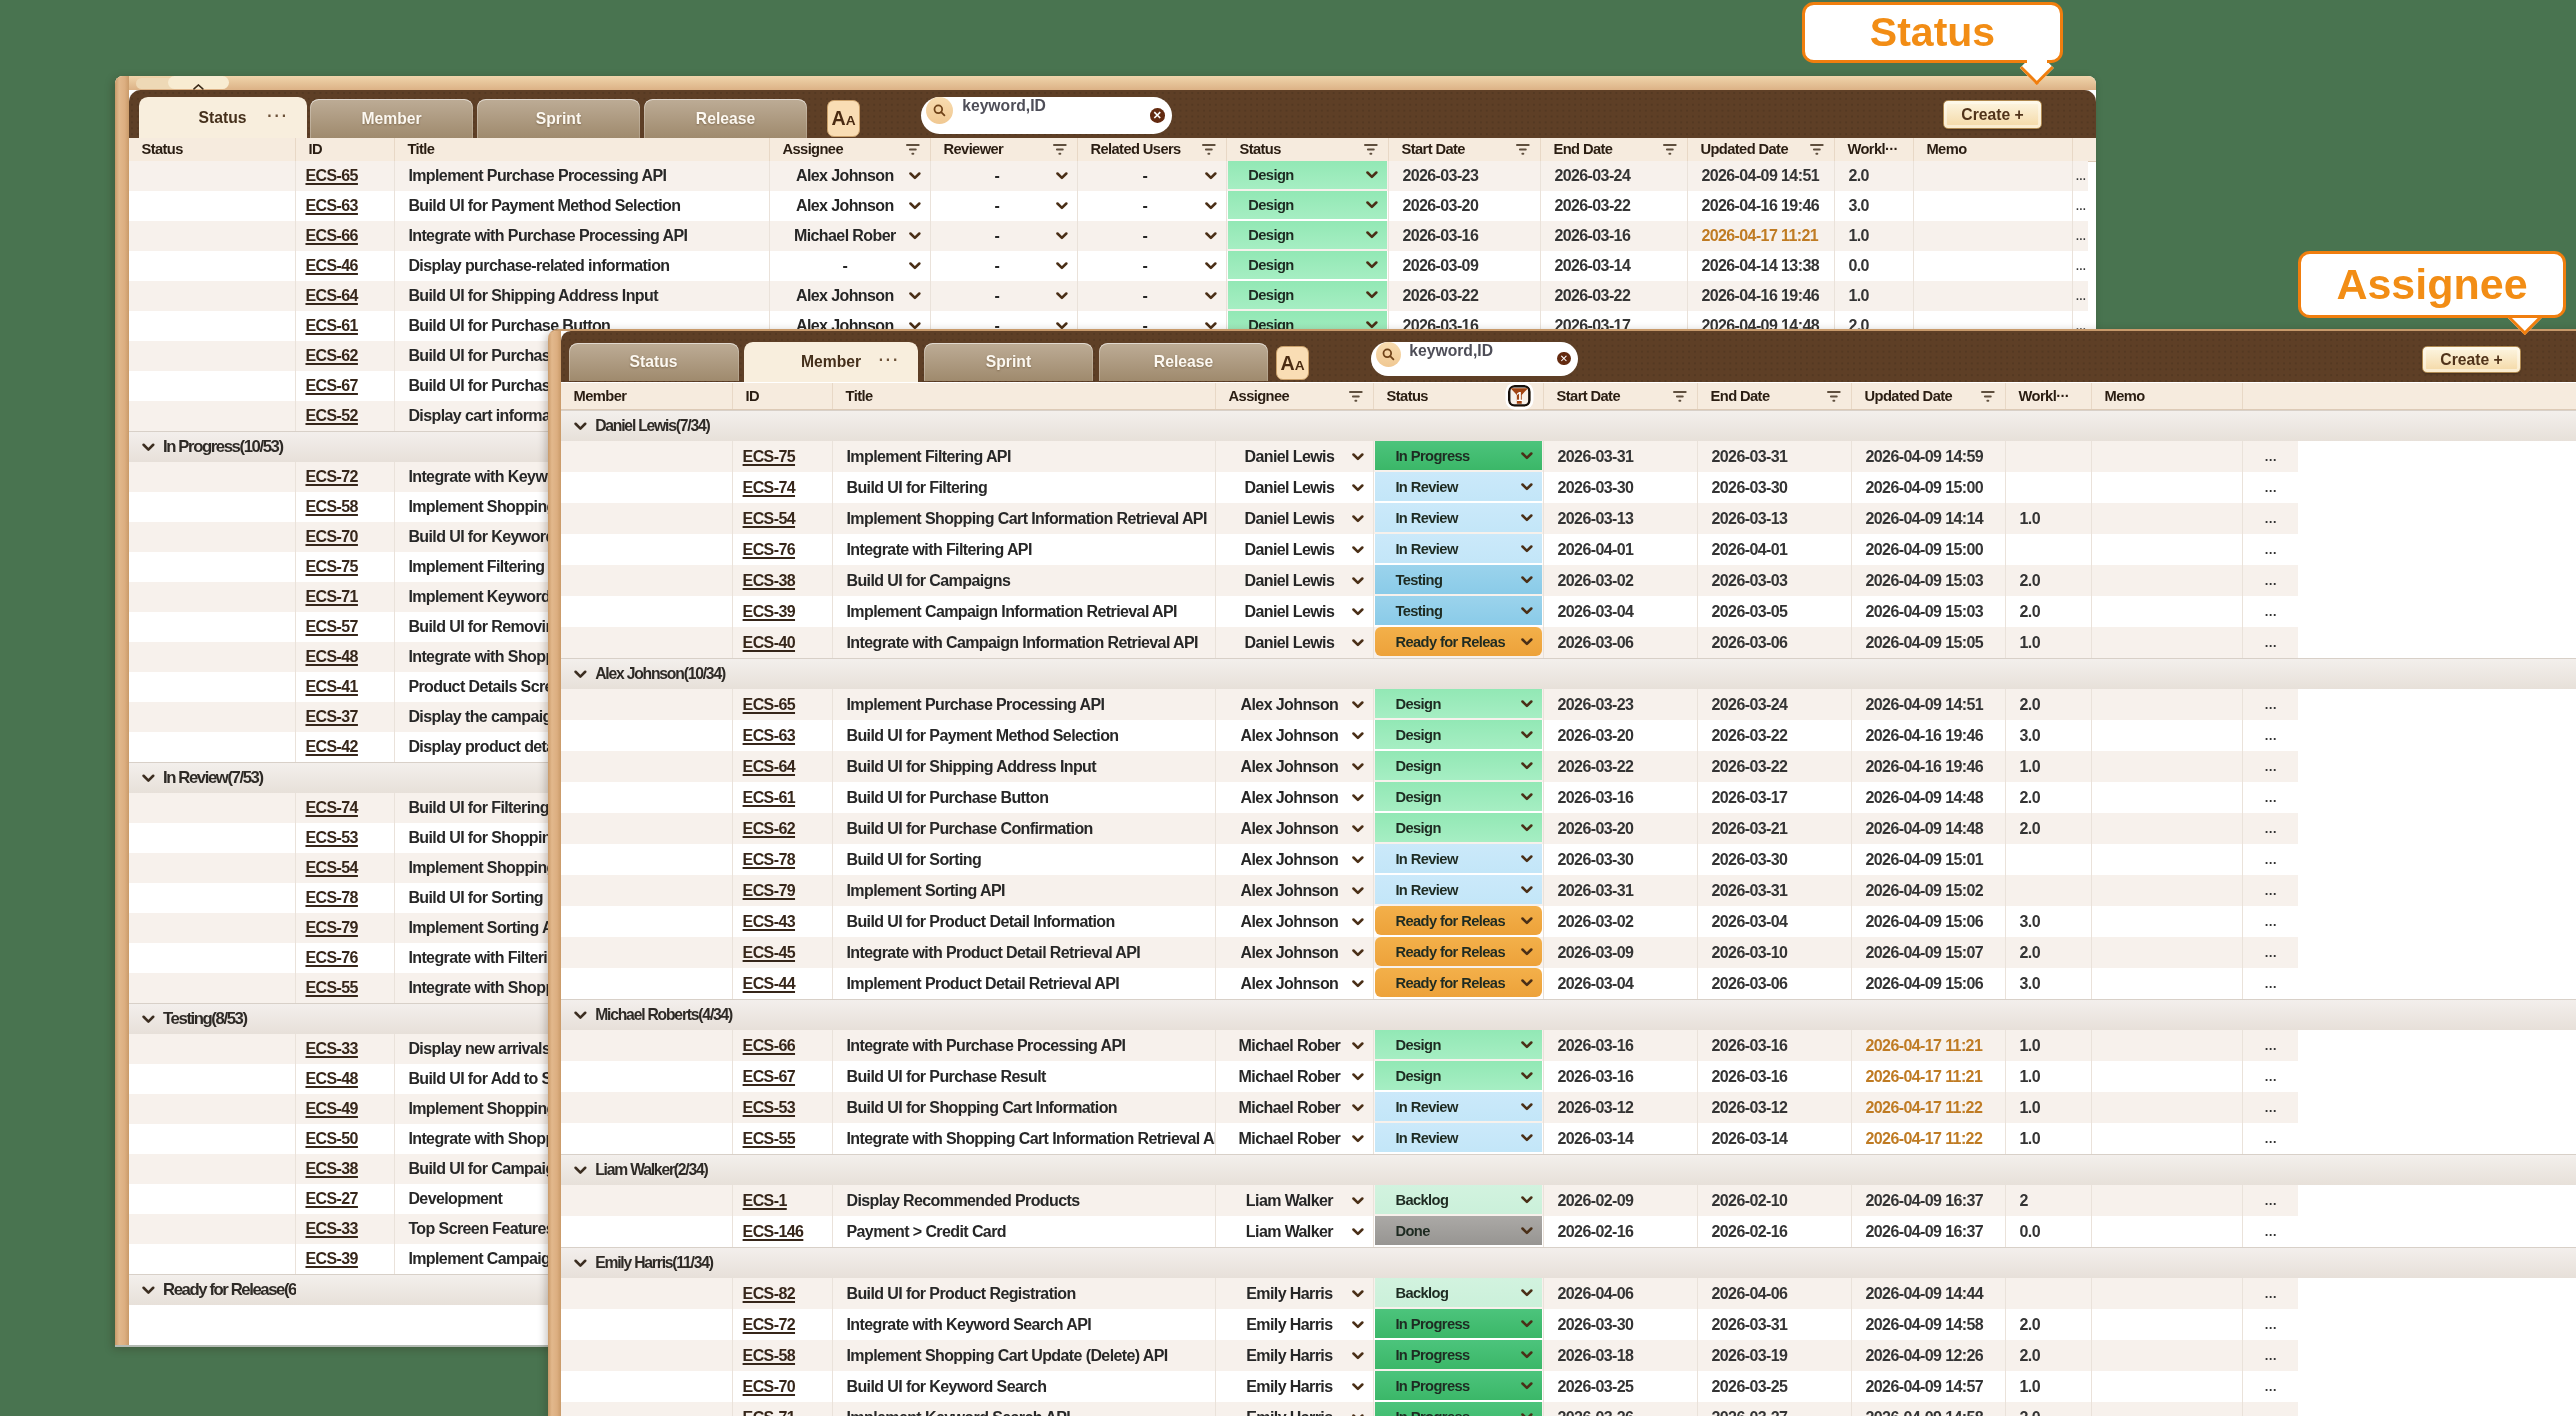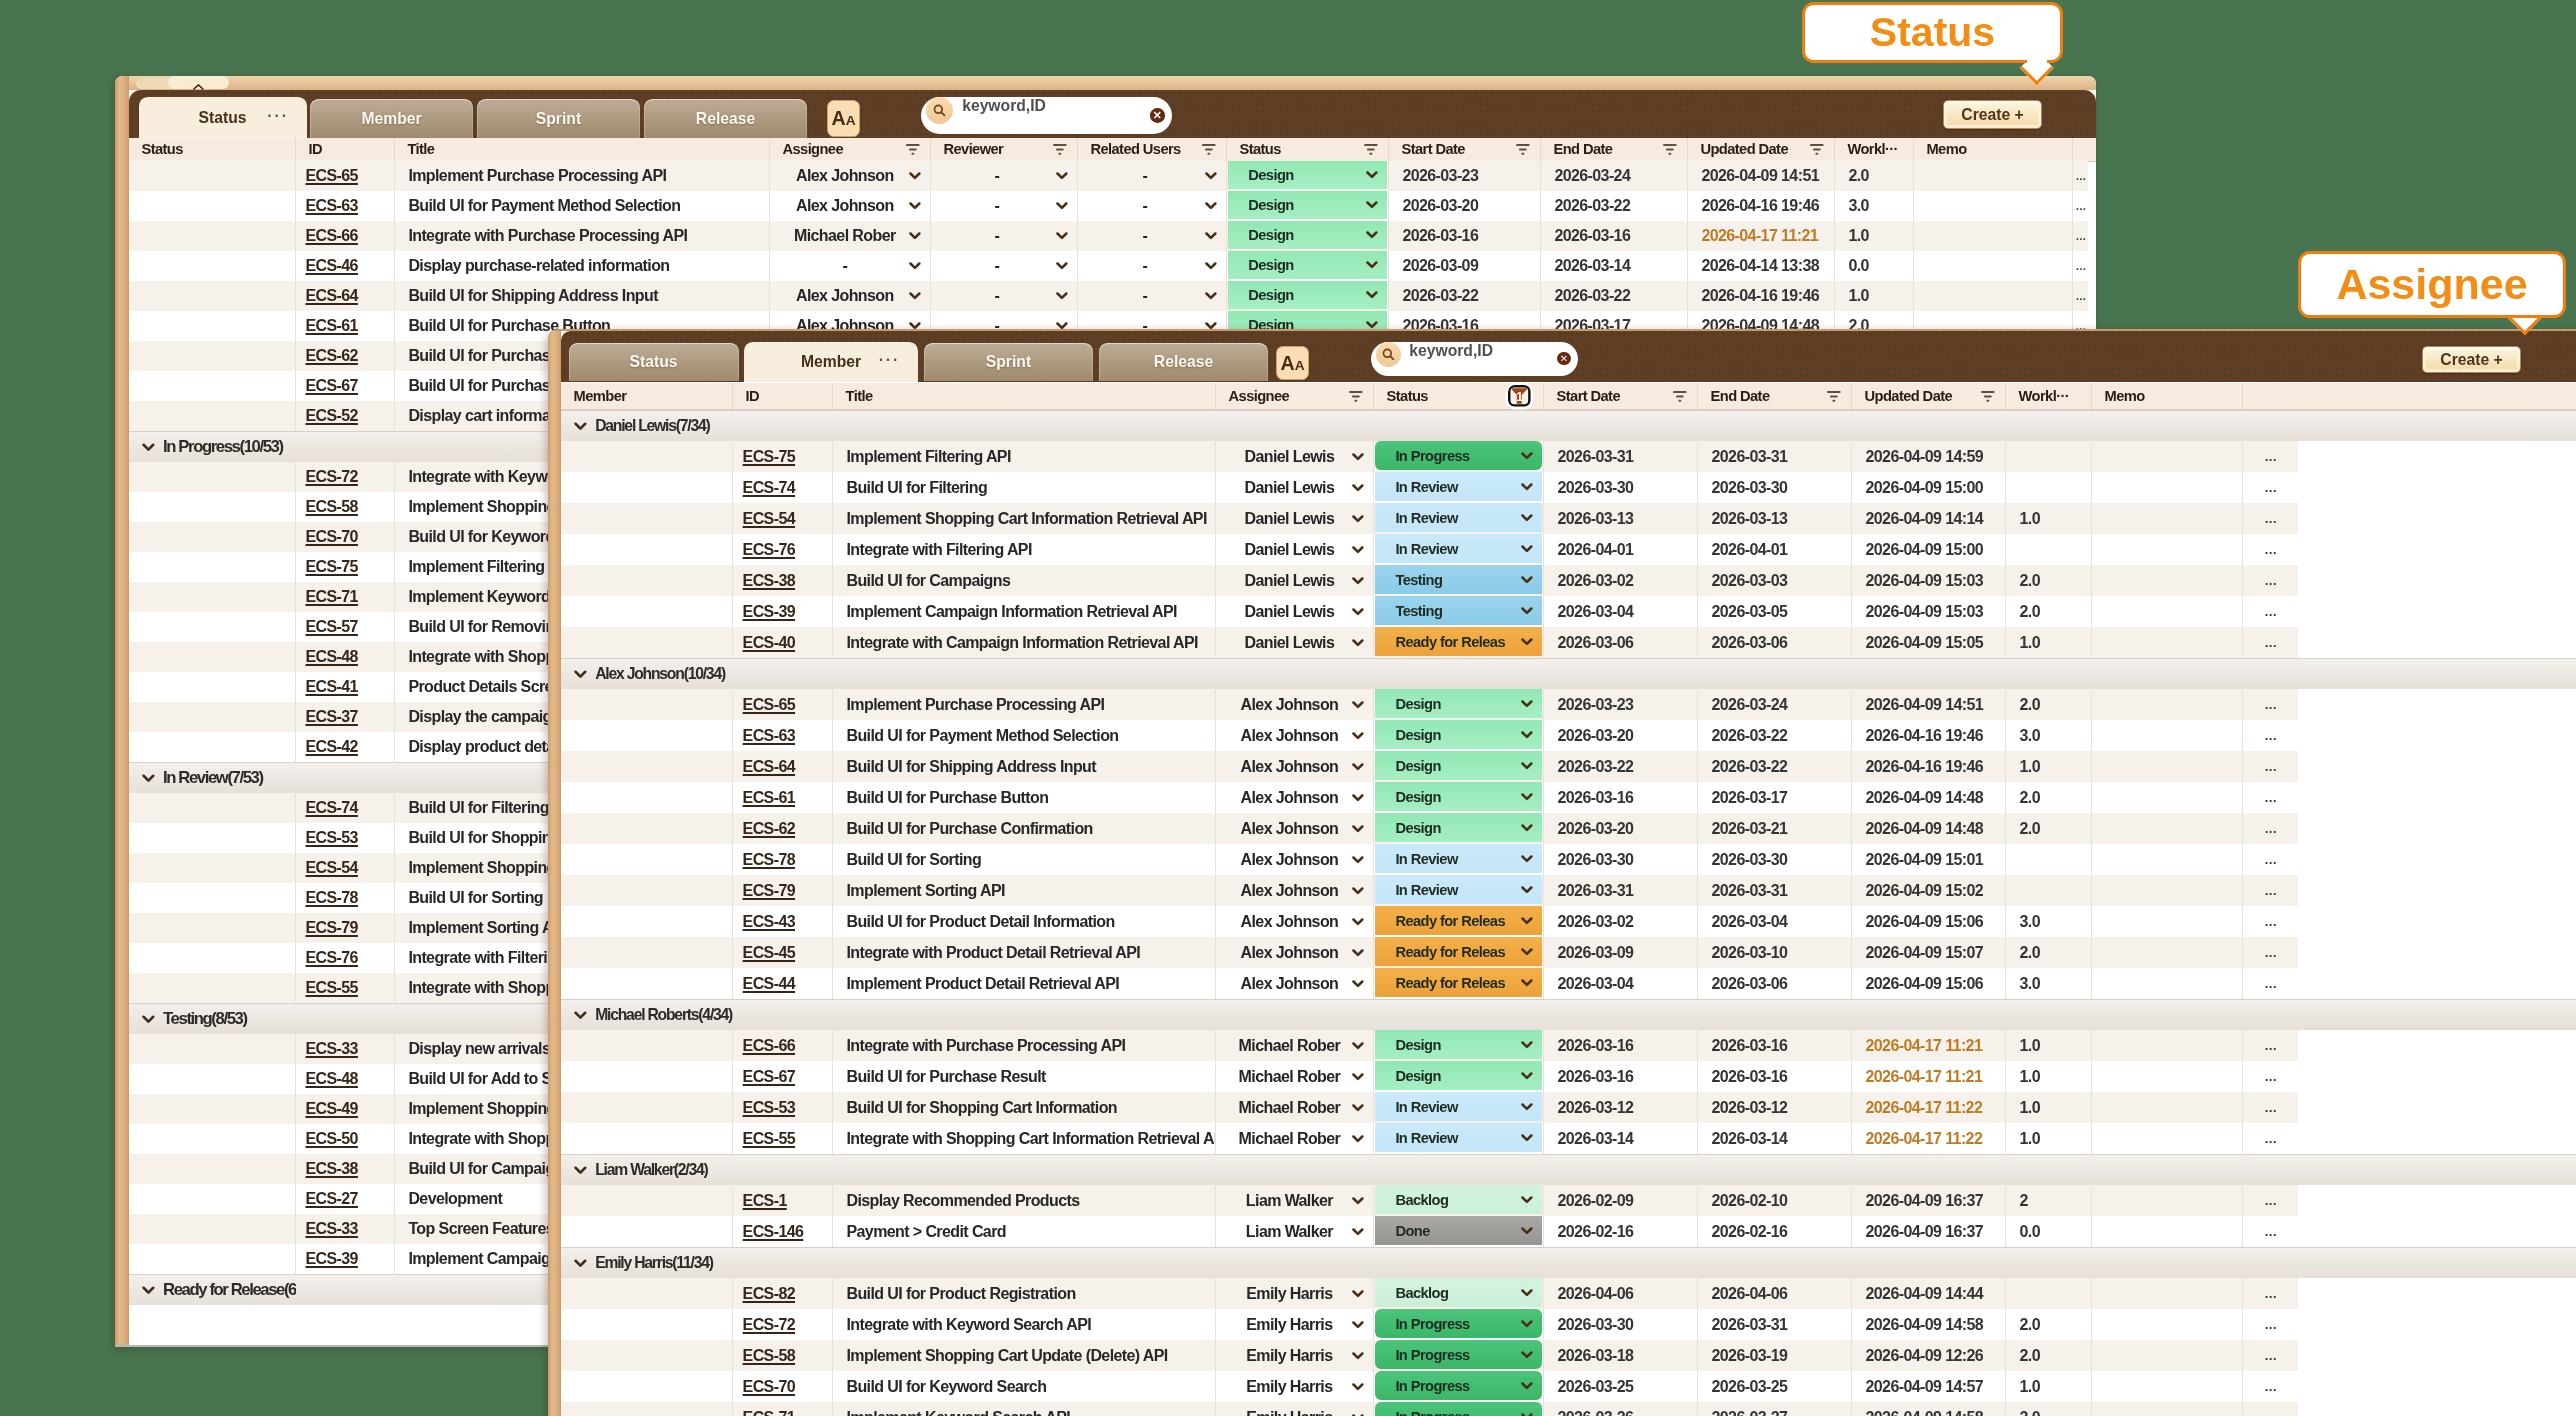--- a/index.html
+++ b/index.html
@@ -31,24 +31,24 @@
 .odd{background:#f7f1ec;}
 .even{background:#ffffff;}
 .id{font-weight:700;color:#36261a;text-decoration:underline;text-decoration-thickness:1.5px;text-underline-offset:2px;}
 .ttl{font-weight:700;color:#272727;}
 .nm{font-weight:700;color:#262626;justify-content:center;}
 .dt{font-weight:600;color:#343434;}
 .dt.orange{color:#bf7b23;}
 .chip{position:absolute;inset:0 1px 2px 1px;display:flex;align-items:center;padding-left:20.6px;font-weight:700;color:#1e2b22;}
 .cv{position:absolute;right:13.7px;top:50%;margin-top:-3.9px;}.cell .cv{right:8.8px;}
 .c-design{background:linear-gradient(#92e8b5,#a6eec3);}
-.c-prog{background:linear-gradient(#4cc47c,#3bb768);border-radius:6px;}
+.c-prog{background:linear-gradient(#4cc47c,#3bb768);}
 .c-rev{background:linear-gradient(#cbe9fa,#c3e6f8);}
 .c-test{background:linear-gradient(#9bd3ec,#8acbe8);}
-.c-rfr{background:linear-gradient(#f3b04a,#eda23a);}
+.c-rfr{background:linear-gradient(#f3b04a,#eda23a);border-radius:6px;}
 .c-back{background:linear-gradient(#d2f3df,#cbf0da);}
 .c-done{background:linear-gradient(#aba9a6,#979592);}
 .acell{justify-content:center;font-weight:700;color:#333;}
 .callout{position:absolute;background:#fff;border:3.9px solid #f07e0e;border-radius:11.8px;display:flex;align-items:center;justify-content:center;color:#f28d15;font-weight:700;z-index:50;}
 .tail{position:absolute;background:#fff;border-right:3.9px solid #f07e0e;border-bottom:3.9px solid #f07e0e;transform:rotate(45deg);z-index:49;}
 .tailfill{position:absolute;background:#fff;z-index:51;}
 .pillw{position:absolute;background:#f0dcbc;border-radius:6.9px;z-index:6;}
 .pill2{position:absolute;background:#f8ecd2;border-radius:6.9px;z-index:7;text-align:center;color:#5a3b22;font-weight:700;}
 </style></head><body>
 <div class="win" style="left:115px;top:76px;width:1981px;height:1271px;background:#fff;border-radius:7.9px 7.9px 0 0;border-bottom:2px solid rgba(40,60,40,.35)">

